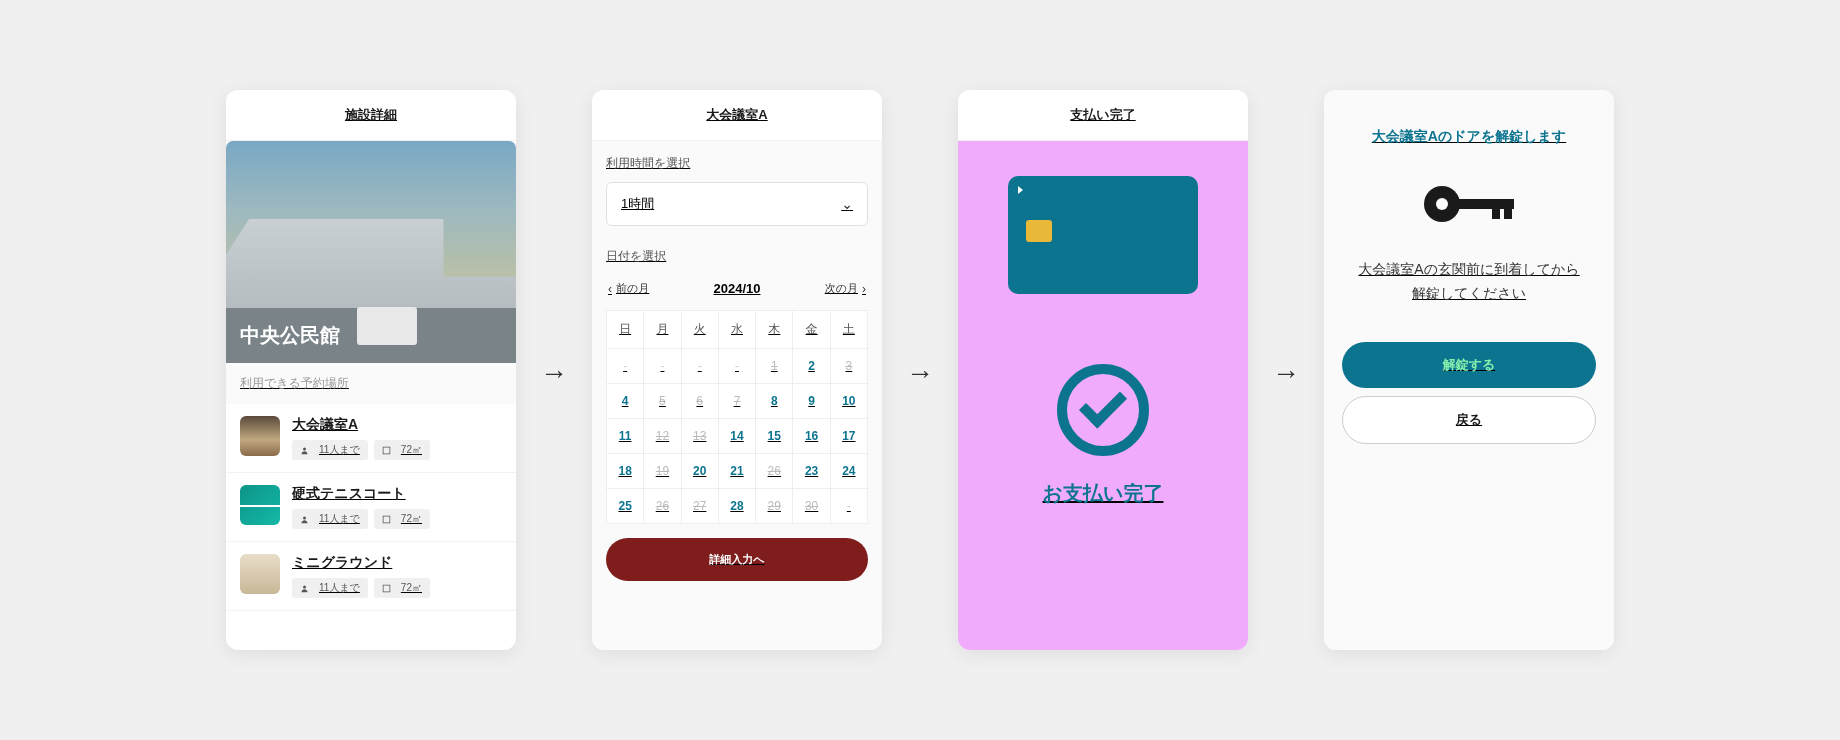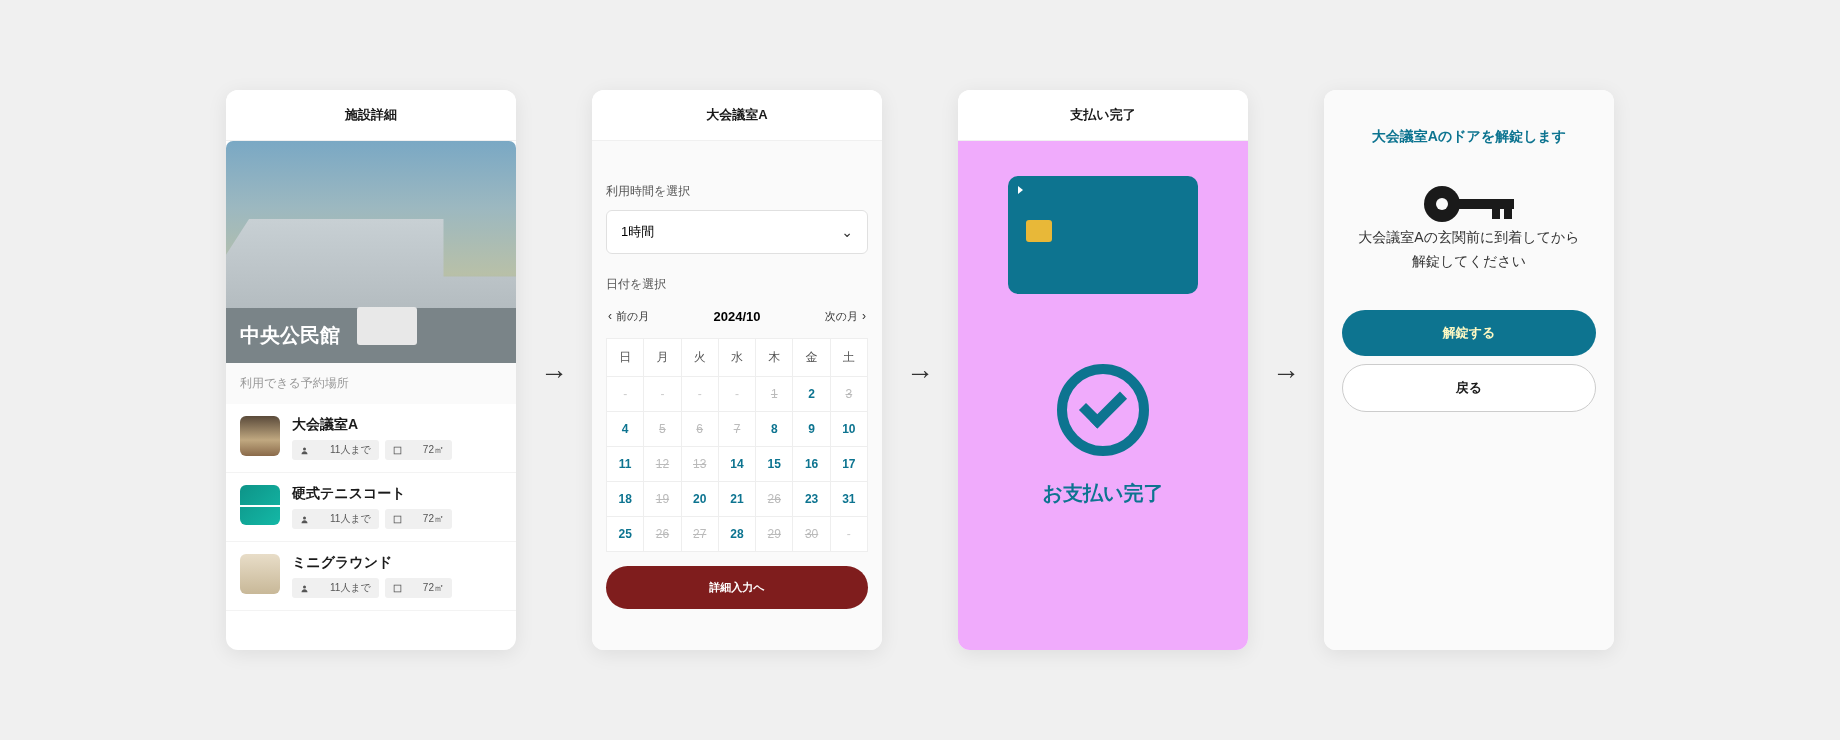--- a/index.html
+++ b/index.html
@@ -8,20 +8,21 @@
 .phone {
   width: 290px;
   height: 560px;
   background: #fff;
   border-radius: 12px;
   box-shadow: 0 4px 20px rgba(0,0,0,0.08);
   overflow: hidden;
   display: flex;
   flex-direction: column;
   position: relative;
+  text-decoration: underline;
 }
 
 .arrow-block {
   font-size: 28px;
   color: #333;
   font-weight: 300;
   padding: 0 4px;
 }
 
 .header {
@@ -102,31 +103,31 @@
 .thumb1 { background: linear-gradient(180deg, #5a4a3a 0%, #c0a880 60%, #8a6a4a 100%); }
 .thumb2 { background: linear-gradient(135deg, #0d9488 0%, #14b8a6 100%); position: relative; }
 .thumb2::after { content: ''; position: absolute; top:50%; left:0; width:100%; height:2px; background:#fff; }
 .thumb3 { background: linear-gradient(180deg, #e8ddc8 0%, #c8b898 100%); }
 .room-info { flex: 1; }
 .room-name { font-size: 14px; font-weight: 700; margin-bottom: 6px; color: #1a1a1a; }
 .room-tags { display: flex; gap: 6px; }
 .tag {
   display: inline-flex;
   align-items: center;
-  gap: 21px;
+  gap: 10px;
   background: #f0f0f0;
   padding: 3px 8px;
   border-radius: 3px;
   font-size: 10px;
   color: #555;
 }
 .tag-ic { width: 9px; height: 9px; display: inline-block; }
 
 
-.body2 { padding: 14px 14px 0; background: #fafafa; flex: 1; display:flex; flex-direction:column;justify-content:center; }
+.body2 { padding: 14px 14px 0; background: #fafafa; flex: 1; display:flex; flex-direction:column; }
 .field-label { font-size: 12px; color: #555; margin-bottom: 10px; }
 .select {
   background: #fff;
   border: 1px solid #e0e0e0;
   border-radius: 6px;
   padding: 12px 14px;
   font-size: 13px;
   display: flex;
   justify-content: space-between;
   align-items: center;
@@ -279,29 +280,30 @@
 }
 .key-tooth2 {
   position: absolute;
   left: 80px;
   top: 25px;
   width: 8px;
   height: 12px;
   background: #1a1a1a;
 }
 .unlock-body {
+  margin-top: 32px;
   font-size: 14px;
   color: #333;
   text-align: center;
   line-height: 1.7;
 }
 .btn-solid {
   width: 100%;
   background: #0d7490;
-  color: #fef9c3;
+  color: #86efac;
   text-align: center;
   padding: 14px;
   border-radius: 24px;
   font-size: 13px;
   font-weight: 600;
   margin-top: 36px;
 }
 .btn-outline {
   width: 100%;
   background: #fff;
@@ -445,21 +447,21 @@
         <div class="cal-cell day day-avail">14</div>
         <div class="cal-cell day day-avail">15</div>
         <div class="cal-cell day day-avail">16</div>
         <div class="cal-cell day day-avail">17</div>
         <div class="cal-cell day day-avail">18</div>
         <div class="cal-cell day day-disabled">19</div>
         <div class="cal-cell day day-avail">20</div>
         <div class="cal-cell day day-avail">21</div>
         <div class="cal-cell day day-disabled">26</div>
         <div class="cal-cell day day-avail">23</div>
-        <div class="cal-cell day day-avail">31</div>
+        <div class="cal-cell day day-avail">24</div>
         <div class="cal-cell day day-avail">25</div>
         <div class="cal-cell day day-disabled">26</div>
         <div class="cal-cell day day-disabled">27</div>
         <div class="cal-cell day day-avail">28</div>
         <div class="cal-cell day day-disabled">29</div>
         <div class="cal-cell day day-disabled">30</div>
         <div class="cal-cell day day-blank">-</div>
       </div>
     <div class="primary-btn">詳細入力へ</div>
   </div>

